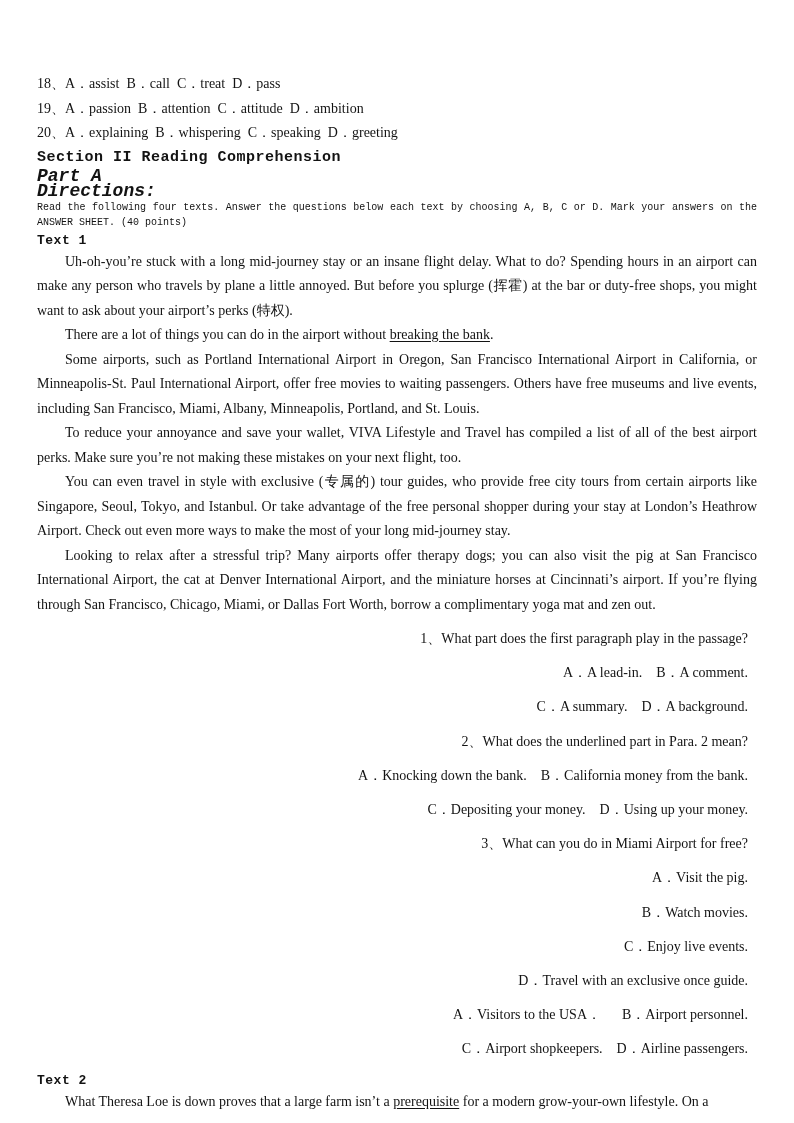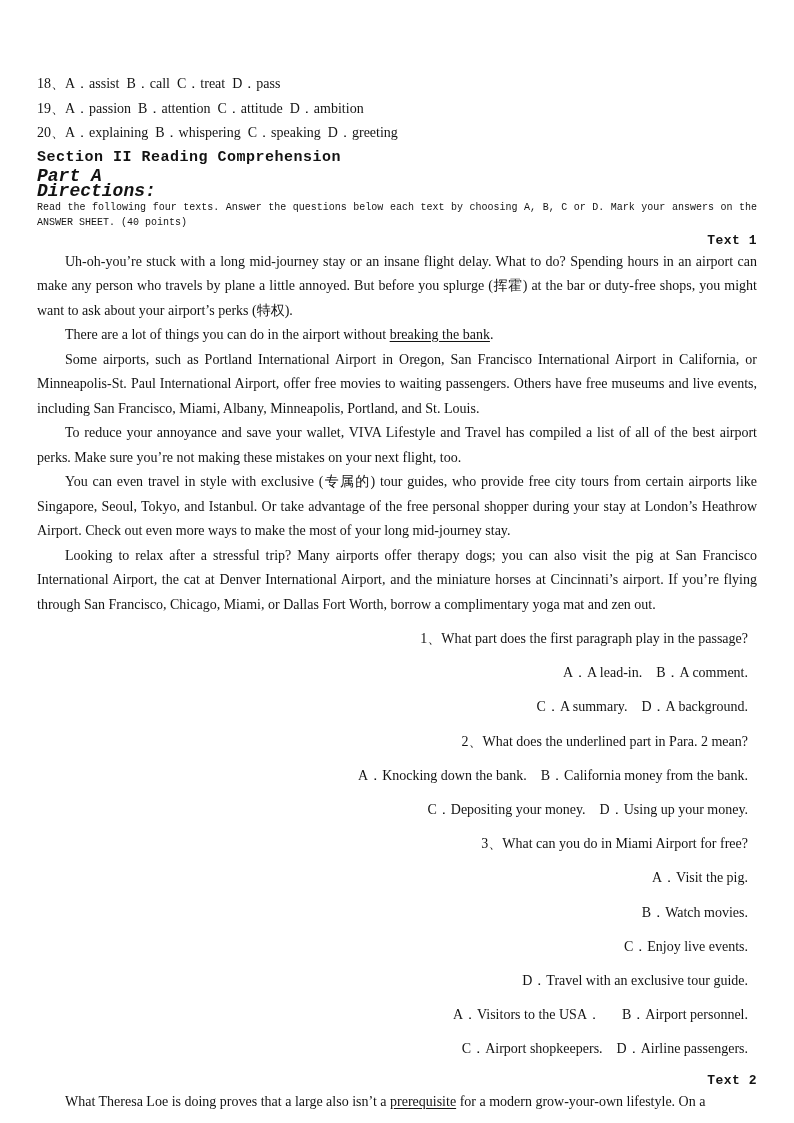--- a/index.html
+++ b/index.html
@@ -47,21 +47,21 @@
     font-size: 10px;
     line-height: 15.5px;
     text-align: justify;
     margin: 0;
   }
   .text-title {
     font-family: "Liberation Mono", "DejaVu Sans Mono", monospace;
     font-weight: 700;
     font-size: 13px;
     line-height: 19px;
-    text-align: right;
+    text-align: left;
     margin: 0;
     letter-spacing: 0.5px;
   }
   .para {
     font-family: "Liberation Serif", serif;
     font-size: 14px;
     line-height: 24.5px;
     text-align: justify;
     text-indent: 28px;
     margin: 0;
@@ -113,25 +113,25 @@
     <p class="q-line">C．A summary.    D．A background.</p>
 
     <p class="q-line">2、What does the underlined part in Para. 2 mean?</p>
     <p class="q-line">A．Knocking down the bank.    B．California money from the bank.</p>
     <p class="q-line">C．Depositing your money.    D．Using up your money.</p>
 
     <p class="q-line">3、What can you do in Miami Airport for free?</p>
     <p class="q-line">A．Visit the pig.</p>
     <p class="q-line">B．Watch movies.</p>
     <p class="q-line">C．Enjoy live events.</p>
-    <p class="q-line">D．Travel with an exclusive tour guide.</p>
+    <p class="q-line">D．Travel with an exclusive once guide.</p>
 
     <p class="q-line">A．Visitors to the USA．      B．Airport personnel.</p>
     <p class="q-line">C．Airport shopkeepers.    D．Airline passengers.</p>
   </div>
 
   <h3 class="text-title">Text 2</h3>
 
   <div>
-    <p class="para"><span>What Theresa Loe is doing proves that a large also isn’t a </span><span class="underline">prerequisite</span><span> for a modern grow-your-own lifestyle. On a</span></p>
+    <p class="para"><span>What Theresa Loe is down proves that a large farm isn’t a </span><span class="underline">prerequisite</span><span> for a modern grow-your-own lifestyle. On a</span></p>
   </div>
 
 </div>
 
 </body></html>

